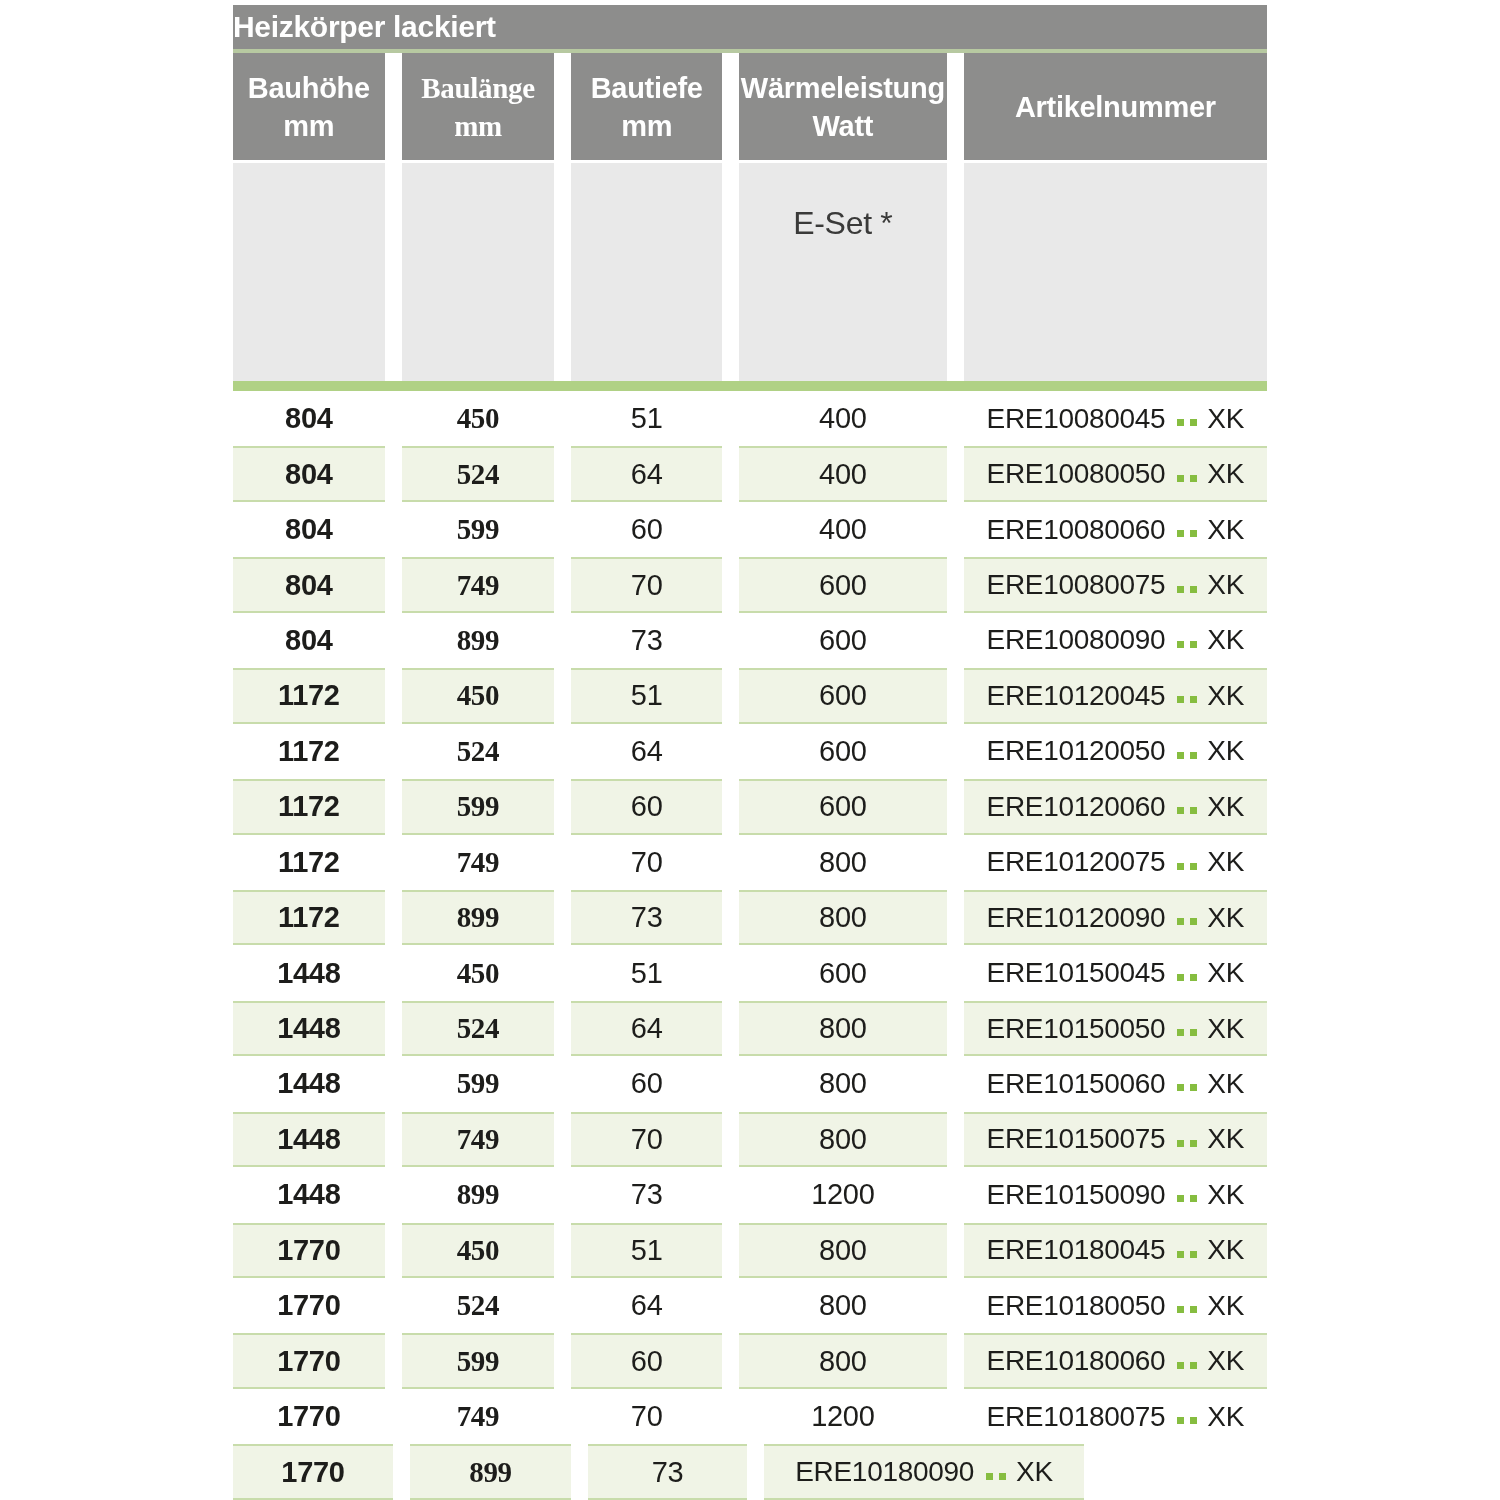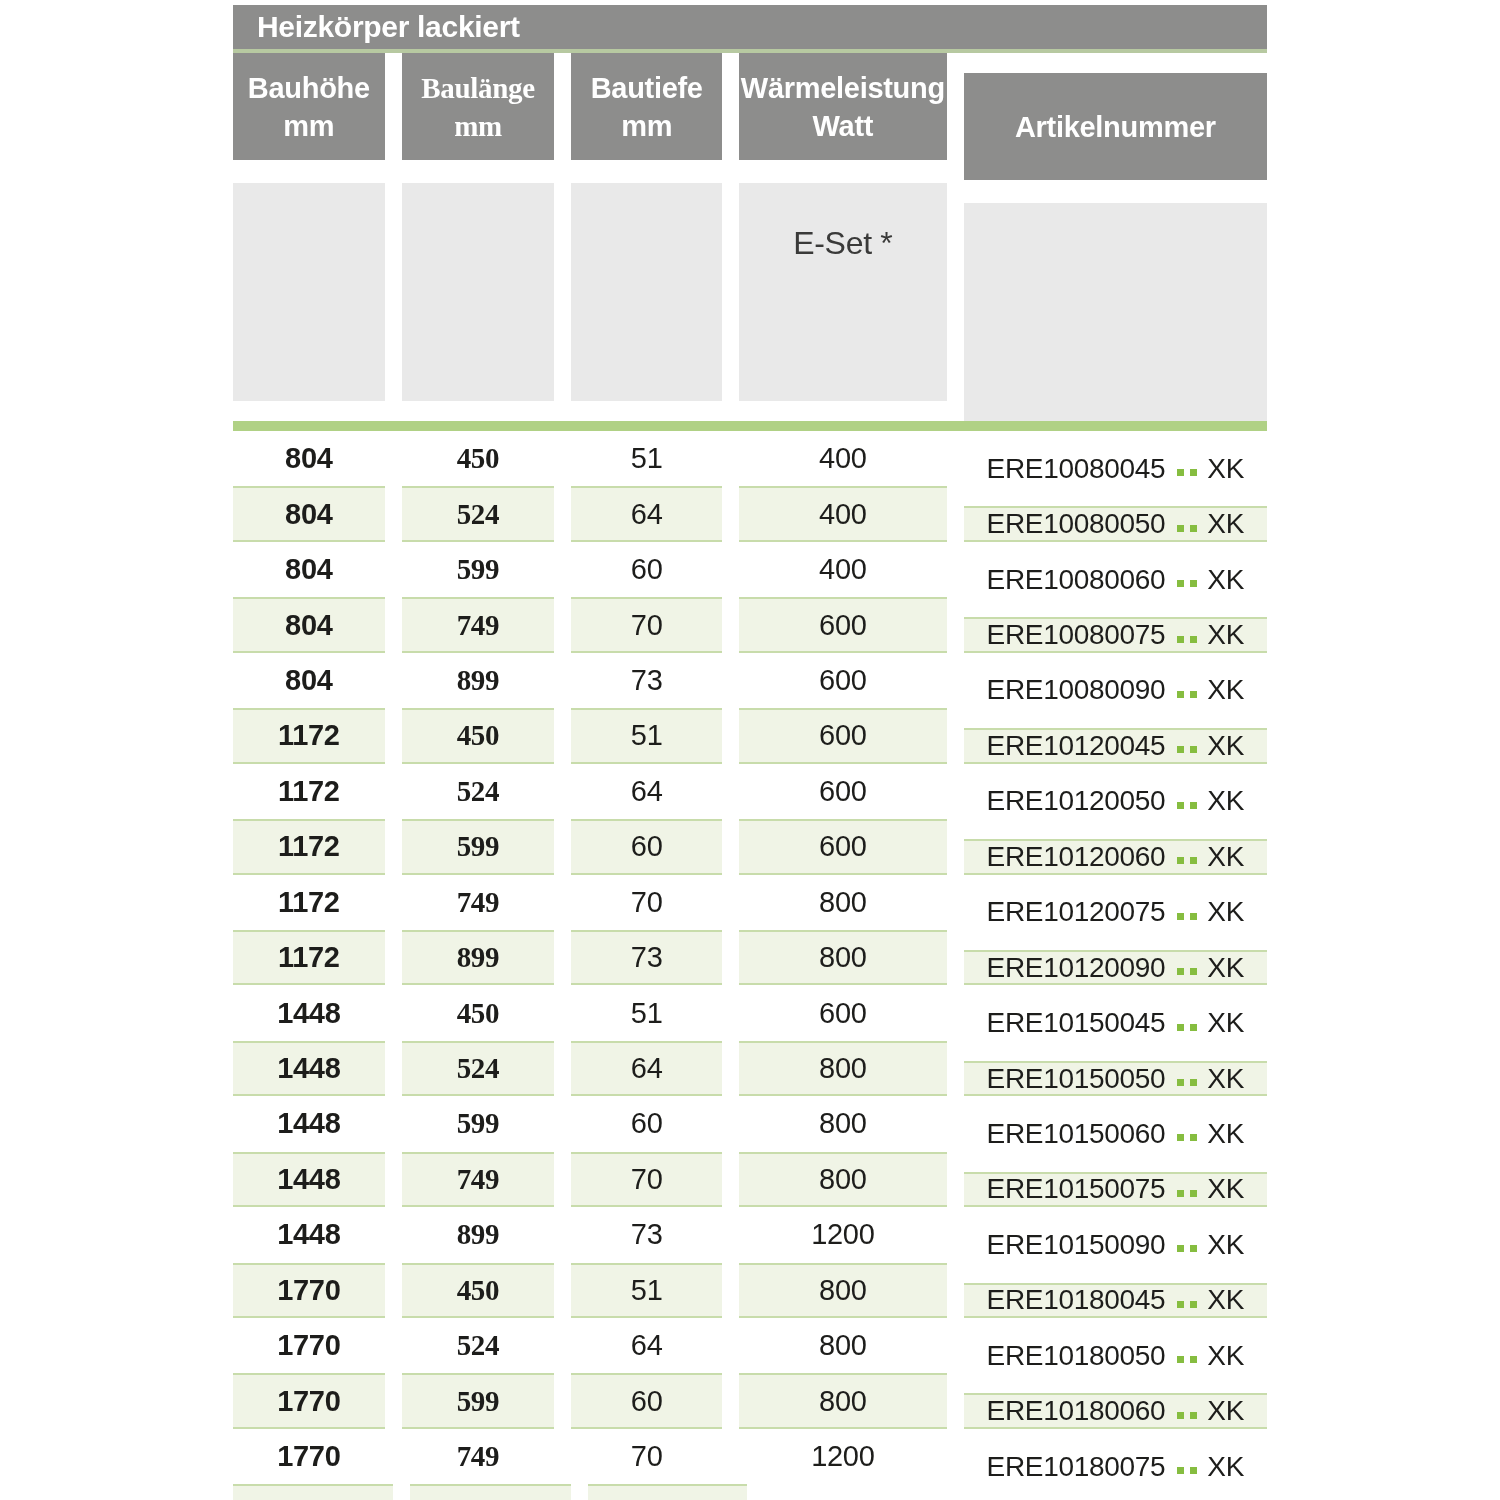--- a/index.html
+++ b/index.html
@@ -14,26 +14,26 @@
   }
   html,body{margin:0;padding:0;background:#ffffff;}
   .canvas{
     position:relative;width:1500px;height:1500px;overflow:hidden;
     background:#ffffff;font-family:"Liberation Sans",sans-serif;
     color:var(--text-dark);
   }
   .spec-table{position:absolute;left:233px;top:5px;width:1034px;}
   .title-bar{
     height:44px;background:var(--header-gray);color:#ffffff;
-    font-size:30px;font-weight:bold;line-height:44px;padding-left:24px;
+    font-size:30px;font-weight:bold;line-height:44px;
     box-sizing:border-box;letter-spacing:-0.3px;
   }
   .title-sep{height:4px;background:var(--title-sep);}
   .flex-row{display:flex;gap:17px;}
-  .c0{width:160px;}.c1{width:161px;font-family:Liberation Serif, serif;}.c2{width:159px;}.c3{width:219px;}.c4{width:320px;margin-top:20px;}
+  .c0{width:160px;}.c1{width:161px;font-family:Liberation Serif, serif;}.c2{width:159px;}.c3{width:219px;}.c4{width:320px;}
   .hcell{
     background:var(--header-gray);color:#ffffff;height:107px;
     display:flex;flex-direction:column;align-items:center;justify-content:center;
     font-size:29px;font-weight:bold;line-height:38px;text-align:center;
     letter-spacing:-0.3px;
   }
   .head-gap{height:3px;background:#ffffff;}
   .scell{
     background:var(--subheader-bg);height:218px;
     display:flex;align-items:flex-start;justify-content:center;

